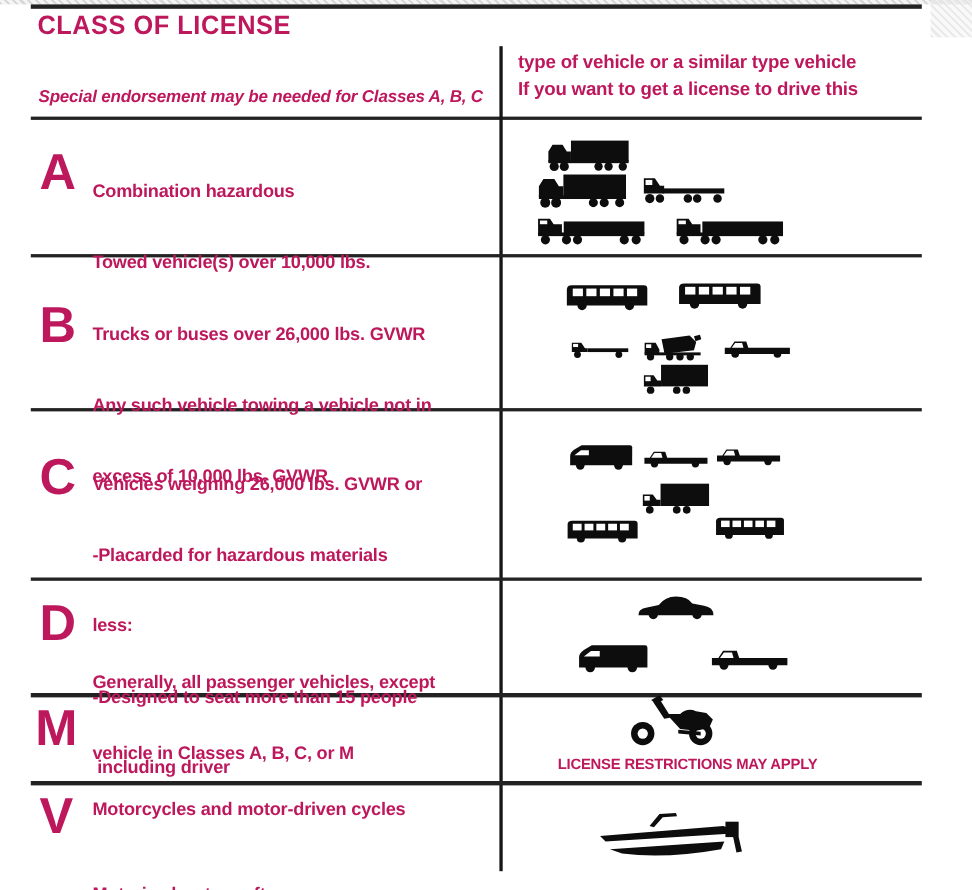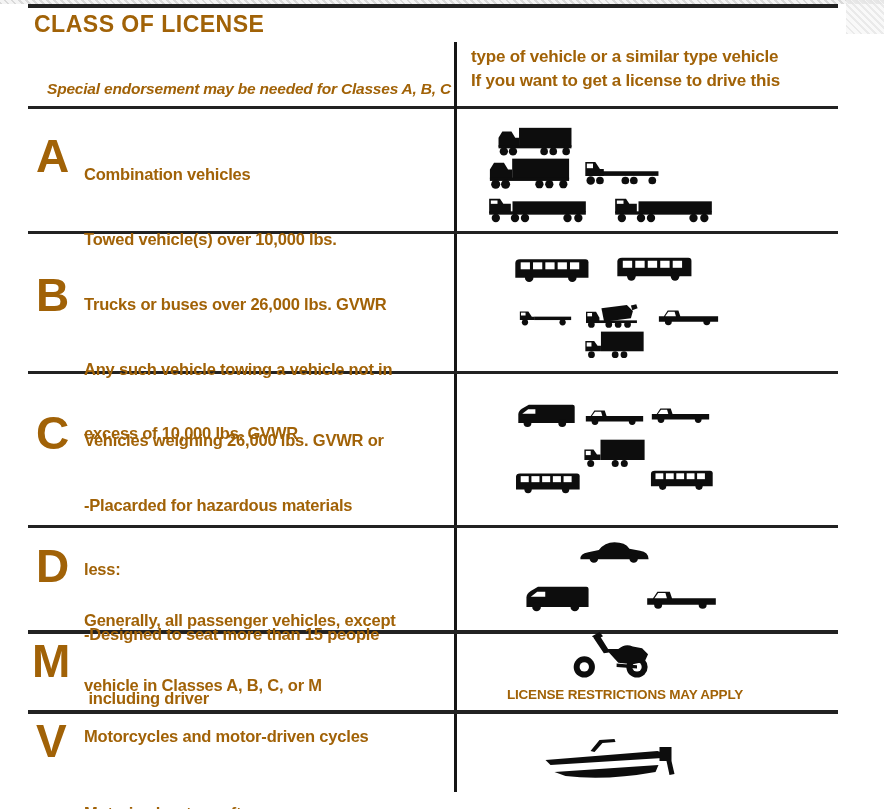--- a/index.html
+++ b/index.html
@@ -1,29 +1,29 @@
 <!DOCTYPE html>
 <html><head>
 <meta charset="utf-8">
 <style>
   html,body{margin:0;padding:0;background:#fff;}
   .page{
     position:relative;width:884px;height:809px;background:#ffffff;overflow:hidden;
-    font-family:"Liberation Sans","DejaVu Sans",sans-serif;color:#a16207;
+    font-family:"Liberation Sans","DejaVu Sans",sans-serif;color:#be185d;
   }
   .hatch{position:absolute;background:repeating-linear-gradient(45deg,#d9d9d9 0 2px,#f4f4f4 2px 5px);}
   .rule{position:absolute;background:#222;}
   .vrule{position:absolute;background:#161616;}
   .title{
     position:absolute;left:34px;top:10px;font-size:24px;font-weight:bold;
     letter-spacing:.5px;transform:scaleX(.96);transform-origin:0 0;white-space:nowrap;
   }
   .left-note{
     position:absolute;left:35px;top:80px;font-size:15.5px;font-weight:bold;font-style:italic;
-    white-space:nowrap;letter-spacing:-0.2px;margin-left:12px;
+    white-space:nowrap;letter-spacing:-0.2px;
   }
   .right-header{
     position:absolute;left:471px;top:45px;width:370px;font-size:17px;font-weight:bold;line-height:23.5px;
     letter-spacing:-0.2px;
   }
   .cls-letter{
     position:absolute;font-size:46px;font-weight:bold;line-height:46px;letter-spacing:-1px;
   }
   .desc{
     position:absolute;left:84px;font-size:16.5px;font-weight:bold;line-height:21.5px;
@@ -162,21 +162,21 @@
         <path d="M48 17 l9 -11 15 -1 1 3 -13 1 -8 9 z"></path>
         <rect x="117" y="13" width="12" height="14"></rect>
         <path d="M124 27 l3 14 5 -1 -3 -13 z"></path>
       </symbol>
     </defs>
   </svg>
 
   <div>
     <div class="cls-letter" style="left:36px;top:133px;">A</div>
     <div class="desc" style="top:121px;">
-      <div>Combination vehicles</div>
+      <div>Combination hazardous</div>
       <div>Towed vehicle(s) over 10,000 lbs.</div>
     </div>
     <svg class="veh" style="left:497px;top:125px;width:76px;height:33px;">
         <use href="#ic-semi"></use>
       </svg>
     <svg class="veh" style="left:488px;top:157px;width:83px;height:33px;">
         <use href="#ic-semi"></use>
       </svg>
     <svg class="veh" style="left:583px;top:155px;width:77px;height:31px;">
         <use href="#ic-flatbed-semi"></use>

